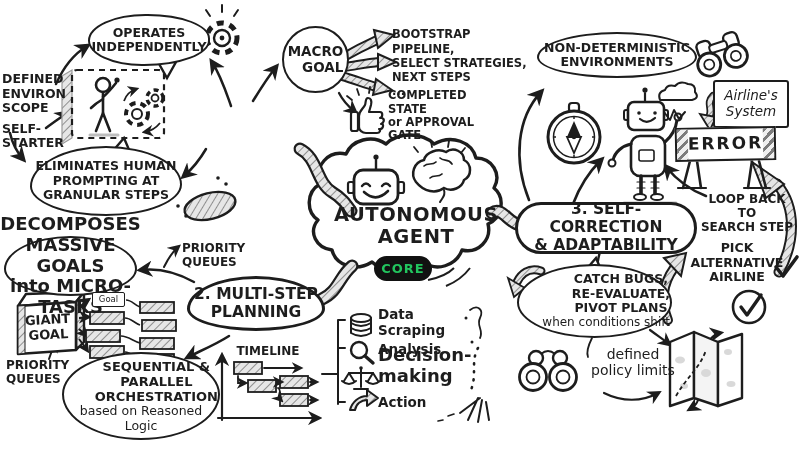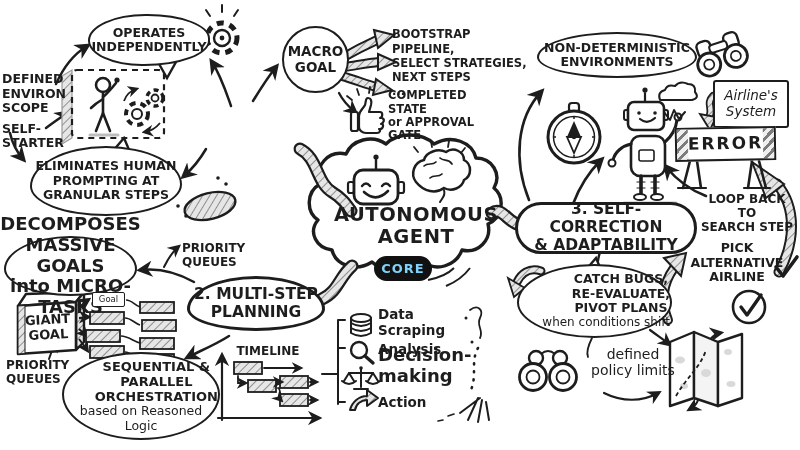--- a/index.html
+++ b/index.html
@@ -7,21 +7,21 @@
          font-family:"DejaVu Sans",sans-serif;color:#1d1d1d;border-radius:30px;}
   .stage svg.bglayer{position:absolute;left:0;top:0;z-index:1;}
   .lbl,.bub{position:absolute;z-index:2;box-sizing:border-box;white-space:pre-line;
         display:flex;align-items:center;justify-content:center;text-align:center;
         font-weight:bold;line-height:1.16;color:#1d1d1d;}
   .bub{border:2.6px solid #1d1d1d;background:#fff;}
   .lbl{background:transparent;}
   .left{justify-content:flex-start;text-align:left;}
   .col{flex-direction:column;align-items:flex-end;}
   .thin{font-weight:normal;}
-  .pill{background:#111;color:#7dd3fc;border-radius:14px;border:2px solid #111;letter-spacing:1px;}
+  .pill{background:#111;color:#22c55e;border-radius:14px;border:2px solid #111;letter-spacing:1px;}
   .err{letter-spacing:2px;}
   .err::before,.err::after{content:"";position:absolute;top:0;bottom:0;width:11px;
      background:repeating-linear-gradient(135deg,#7c7c7c 0 3px,#efefef 3px 7px);}
   .err::before{left:0;} .err::after{right:0;}
   .errtxt{position:relative;z-index:1;}
 </style>
 </head>
 <body>
 
 <div class="stage">
@@ -354,21 +354,21 @@
 INDEPENDENTLY</div>
 <div class="lbl left" style="left:2px;top:70px;width:62px;height:48px;font-size:12.5px;">DEFINED
 ENVIRON
 SCOPE</div>
 <div class="lbl left" style="left:2px;top:120px;width:58px;height:32px;font-size:12.5px;">SELF-
 STARTER</div>
 <div class="bub" style="left:30px;top:146px;width:152px;height:70px;font-size:12.5px;border-radius:50% 50% 50% 50%/58% 55% 45% 42%;">ELIMINATES HUMAN
 PROMPTING AT
 GRANULAR STEPS</div>
 
-<div class="bub" style="left:282px;top:26px;width:67px;height:67px;font-size:13.5px;border-radius:50%;">MACRO
+<div class="bub" style="left:282px;top:26px;width:67px;height:67px;font-size:13.5px;border-radius:50%;text-align:right;">MACRO
 GOAL</div>
 <div class="lbl left" style="left:392px;top:24px;width:142px;height:78px;font-size:11.5px;line-height:1.24;">BOOTSTRAP
 PIPELINE,
 SELECT STRATEGIES,
 NEXT STEPS
 ...</div>
 <div class="lbl left" style="left:388px;top:101px;width:112px;height:30px;font-size:11.5px;">COMPLETED STATE
 or APPROVAL GATE</div>
 
 <div class="lbl" style="left:342px;top:202px;width:148px;height:48px;font-size:19.5px;letter-spacing:.5px;line-height:1.12;">AUTONOMOUS

